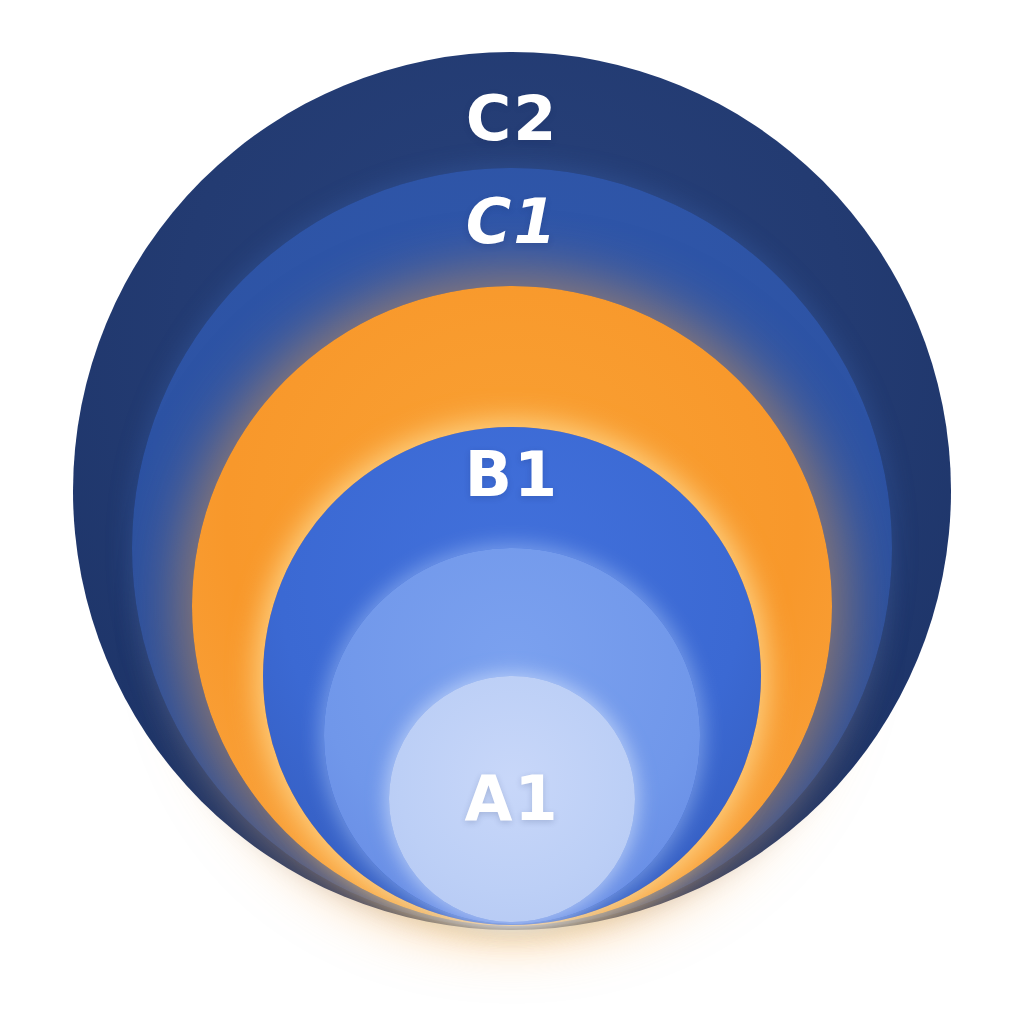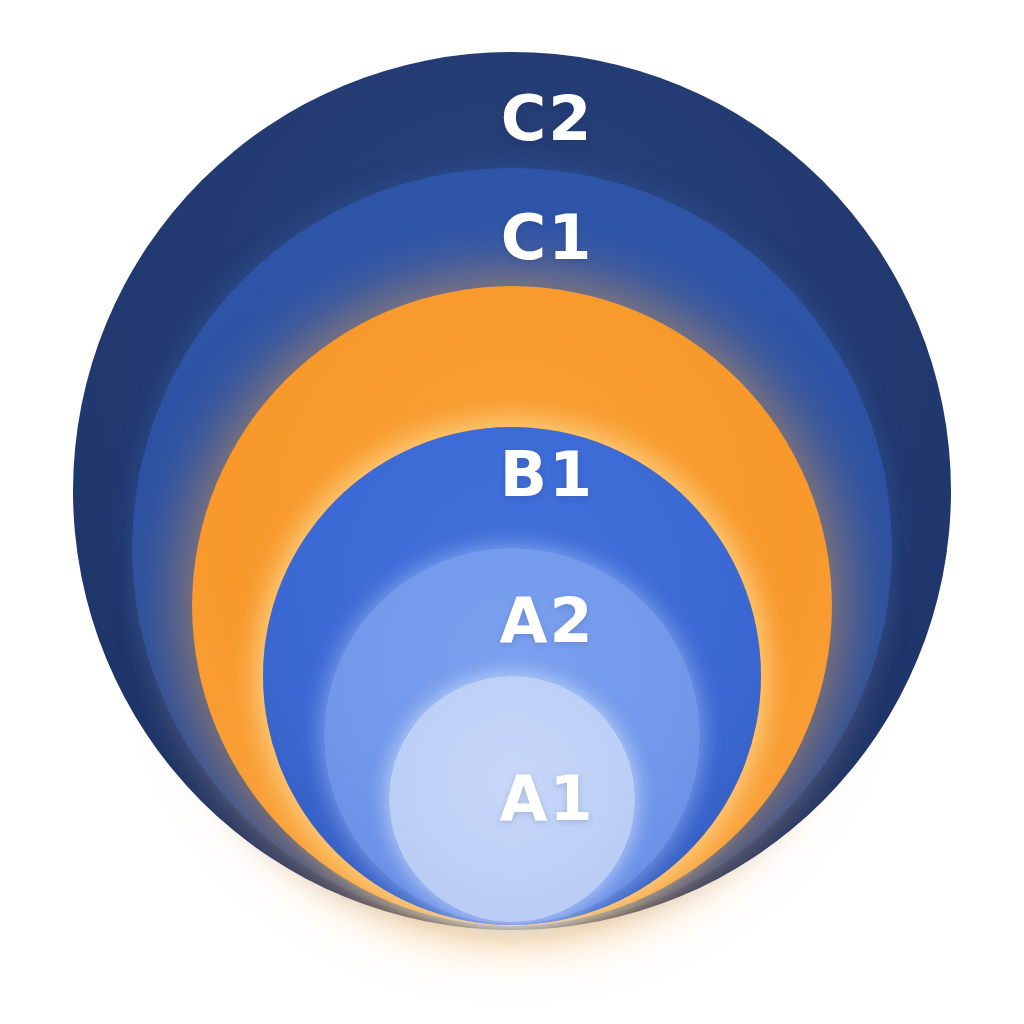--- a/index.html
+++ b/index.html
@@ -65,40 +65,38 @@
     position: absolute;
     left: 512px;
     transform: translate(-50%, -50%);
     color: #ffffff;
     font-size: 62px;
     font-weight: bold;
     letter-spacing: 2px;
     text-shadow: 0 2px 6px rgba(20, 40, 90, 0.18);
     z-index: 10;
     white-space: nowrap;
-    margin-left: 35px;
   }
   .lbl-c2 { top: 118px; }
-  .lbl-c1 { top: 237px; }
+  .lbl-c1 { top: 221px; font-style: italic; }
   .lbl-b2 { top: 360px; }
   .lbl-b1 { top: 474px; }
   .lbl-a2 { top: 620px; }
   .lbl-a1 { top: 798px; text-align: center; }
 </style>
 </head>
 <body>
 
 <div class="canvas">
 
   <div class="circle c2"></div>
   <div class="circle c1"></div>
   <div class="circle b2"></div>
   <div class="circle b1"></div>
   <div class="circle a2"></div>
   <div class="circle a1"></div>
 
   <div class="level-label lbl-c2">C2</div>
   <div class="level-label lbl-c1">C1</div>
   <div class="level-label lbl-b1">B1</div>
-  <div class="level-label lbl-a2">A2</div>
   <div class="level-label lbl-a1">A1</div>
 
 </div>
 
 </body></html>

